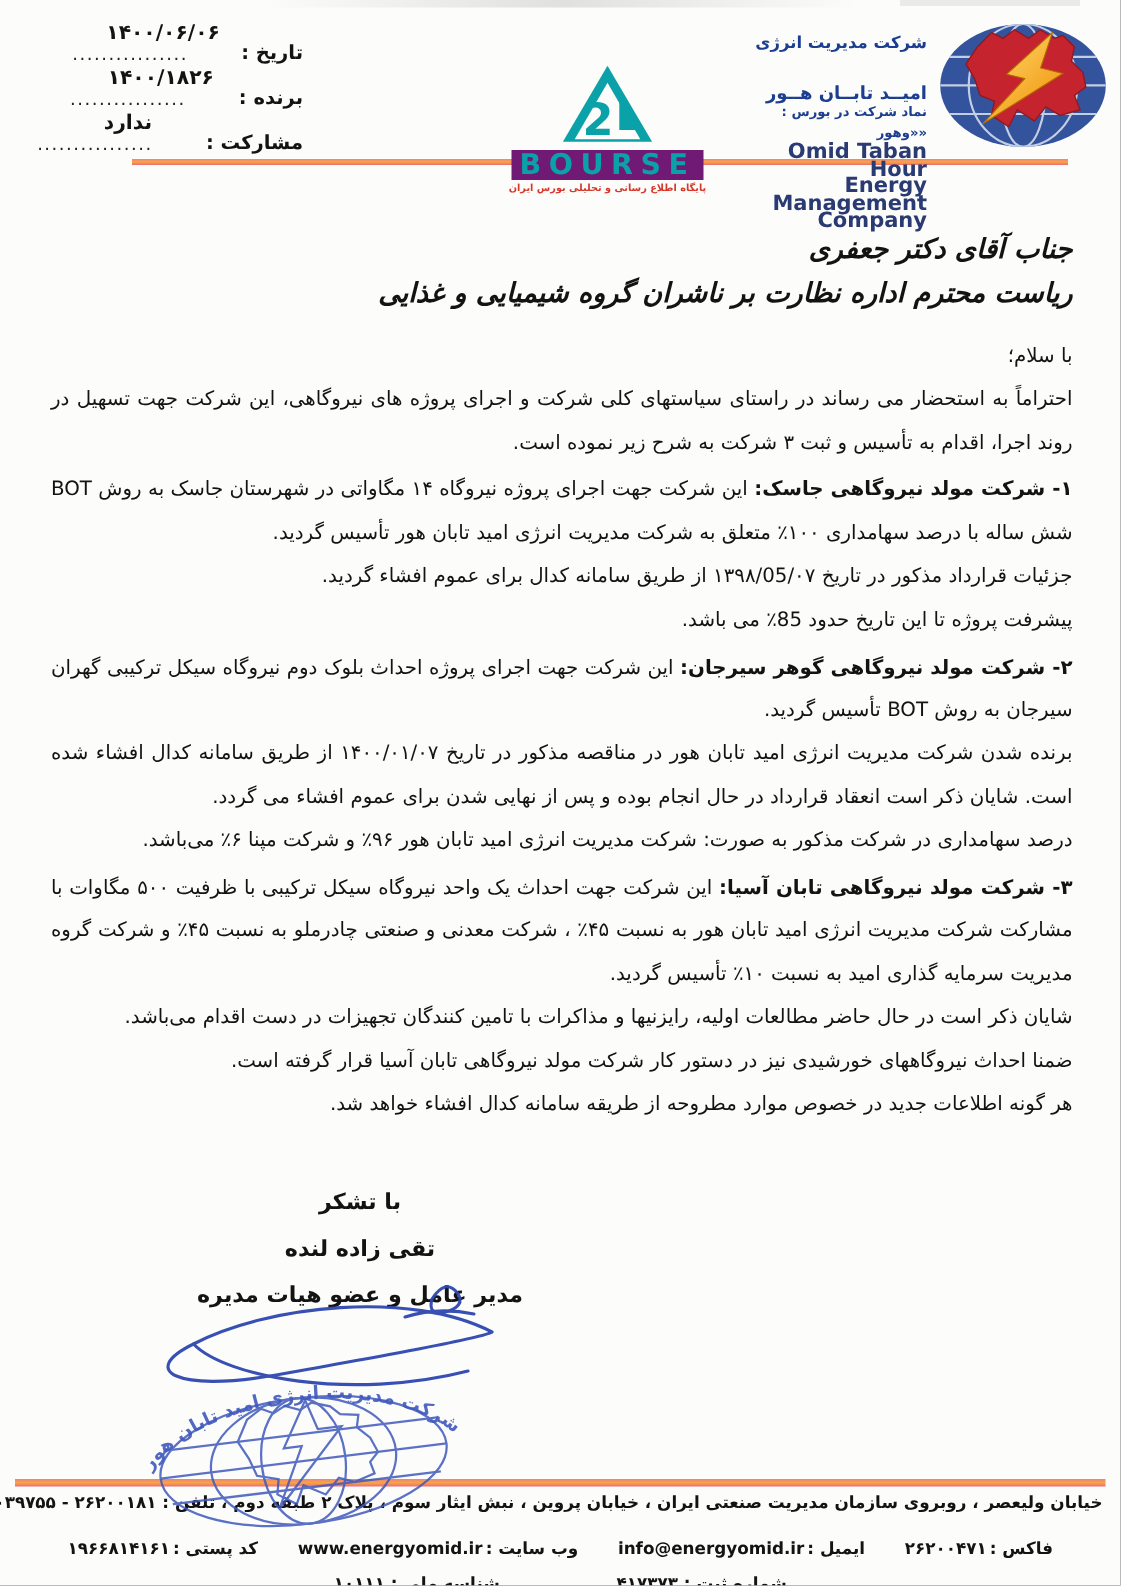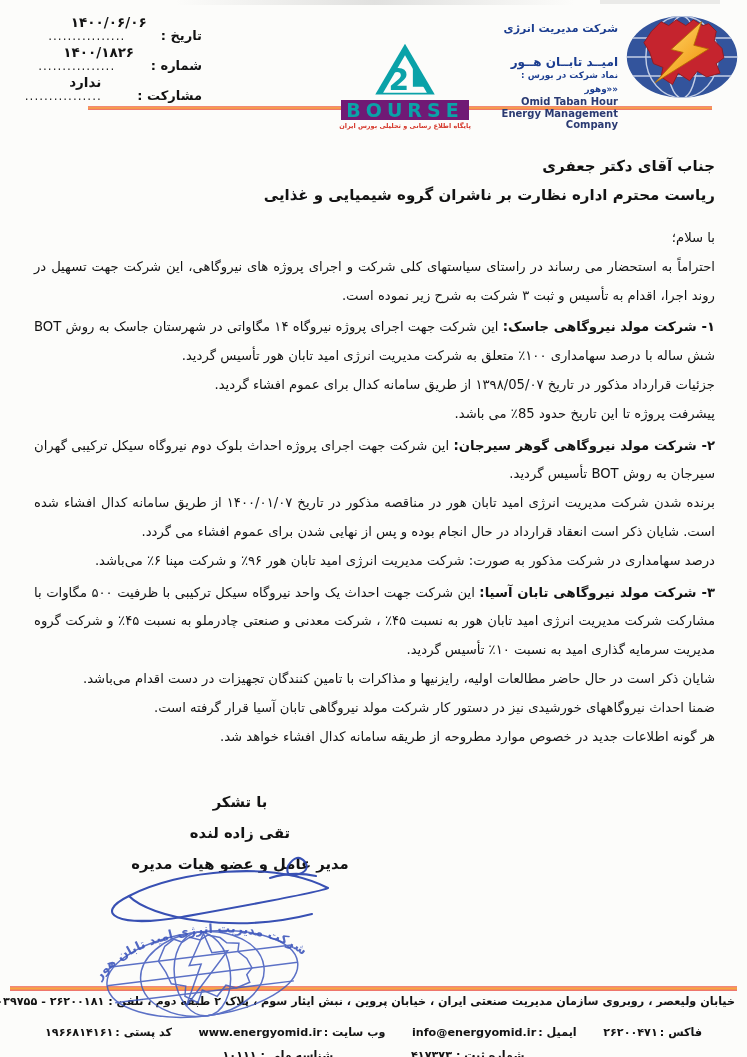--- a/index.html
+++ b/index.html
@@ -18,31 +18,31 @@
   .bourse-word{display:inline-block;background:#701a75;padding:0 5px;color:#0aa2a8;
                font-size:19px;font-weight:bold;letter-spacing:5px;line-height:20px;margin-top:2px;}
   .bourse-tag{color:#d5382b;font-size:6.5px;font-weight:bold;margin-top:1px;direction:rtl;}
   
   .co{position:absolute;right:6px;top:10px;display:flex;align-items:flex-start;gap:5px;z-index:2;}
   .co-text{width:128px;text-align:right;padding-top:12px;}
   .co-fa{color:#1c3e90;font-weight:bold;line-height:13.5px;}
   .co-fa1{font-size:11px;}
   .co-fa2{font-size:12px;letter-spacing:1.5px;margin-top:20px;}
   .co-fa3{font-size:8.8px;}
-  .co-en{color:#2a3a72;font-weight:bold;font-size:10px;line-height:11.5px;}
+  .co-en{color:#2a3a72;font-weight:bold;font-size:14px;line-height:11.5px;}
   
   .rule{position:absolute;height:4px;background:linear-gradient(180deg,#f08087 0%,#f7a63e 50%,#ec6a78 100%);z-index:1;}
   .rule-top{left:88px;top:106px;width:624px;}
   .rule-bottom{left:10px;top:986px;width:727px;height:5px;z-index:1;}
   
   .doc{position:absolute;top:152px;right:32px;left:34px;direction:rtl;font-size:13.2px;
        line-height:28.8px;text-align:justify;}
   .doc p{margin:0;}
   .b{font-weight:bold;}
-  .rec{font-weight:bold;font-size:15px;line-height:29px;text-align:right;}
+  .rec{font-weight:bold;font-size:18px;line-height:29px;text-align:right;font-style:italic;}
   .salut{margin-top:14px !important;}
   .sec{margin-top:3px !important;}
   
   .sig{position:absolute;left:80px;top:786px;width:320px;text-align:center;direction:rtl;
        font-weight:bold;font-size:14.8px;line-height:31px;z-index:2;}
   .sig-ink{position:absolute;left:84px;top:850px;z-index:4;}
   .stamp{position:absolute;left:78px;top:886px;z-index:5;}
   
   .f1{position:absolute;top:995px;left:16px;right:12px;direction:rtl;text-align:center;
       font-size:11.2px;font-weight:bold;white-space:nowrap;z-index:2;}
@@ -64,21 +64,21 @@
 
   <div class="meta">
     <div class="m-row">
       <span class="m-lbl">تاریخ :</span>
       <span class="m-dotwrap">
         <span class="m-val">۱۴۰۰/۰۶/۰۶</span>
         <span class="m-dots">................</span>
       </span>
     </div>
     <div class="m-row">
-      <span class="m-lbl">شماره :</span>
+      <span class="m-lbl">برنده :</span>
       <span class="m-dotwrap">
         <span class="m-val">۱۴۰۰/۱۸۲۶</span>
         <span class="m-dots">................</span>
       </span>
     </div>
     <div class="m-row">
       <span class="m-lbl">مشارکت :</span>
       <span class="m-dotwrap">
         <span class="m-val">ندارد</span>
         <span class="m-dots">................</span>

